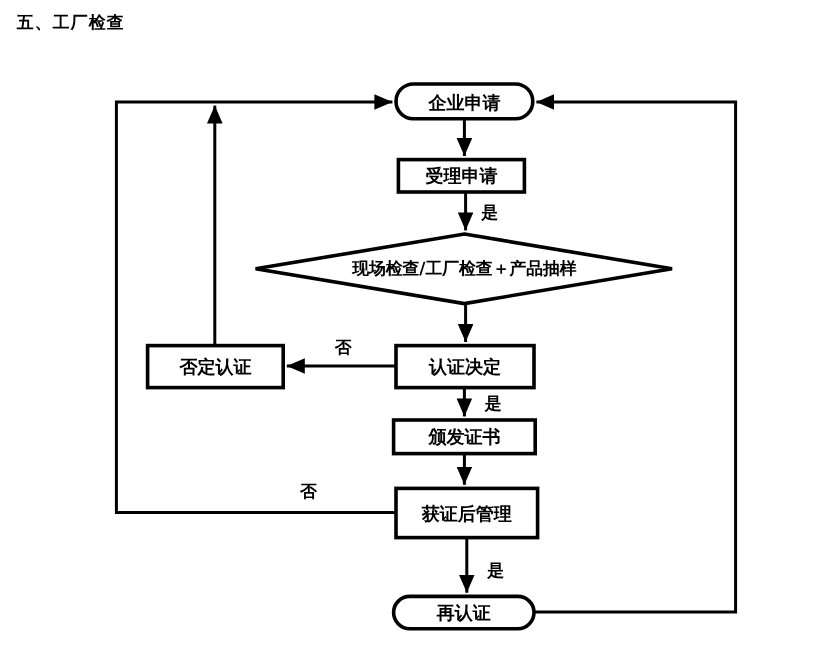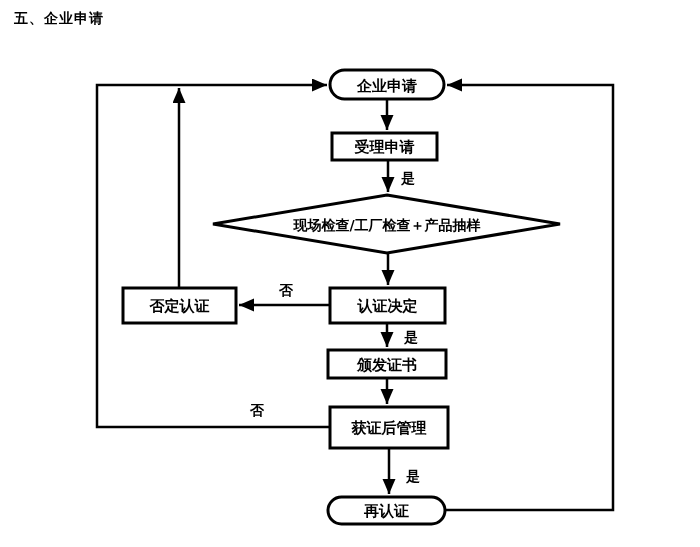--- a/index.html
+++ b/index.html
@@ -58,21 +58,21 @@
     fill: #000000;
     text-anchor: middle;
     dominant-baseline: central;
   }
 </style>
 </head>
 <body>
 
 <div class="page">
 
-  <h1 class="doc-title">五、企业申请</h1>
+  <h1 class="doc-title">五、工厂检查</h1>
 
   <svg class="flow" width="700" height="547" viewBox="0 0 700 547">
 
     <defs>
       <marker id="arrow" markerUnits="userSpaceOnUse" markerWidth="16" markerHeight="14" refX="15" refY="6.5" orient="auto">
         <path d="M0,0 L15,6.5 L0,13 Z" fill="#000000"></path>
       </marker>
     </defs>
 
     <line class="edge" x1="387" y1="99" x2="387" y2="130" marker-end="url(#arrow)"></line>

